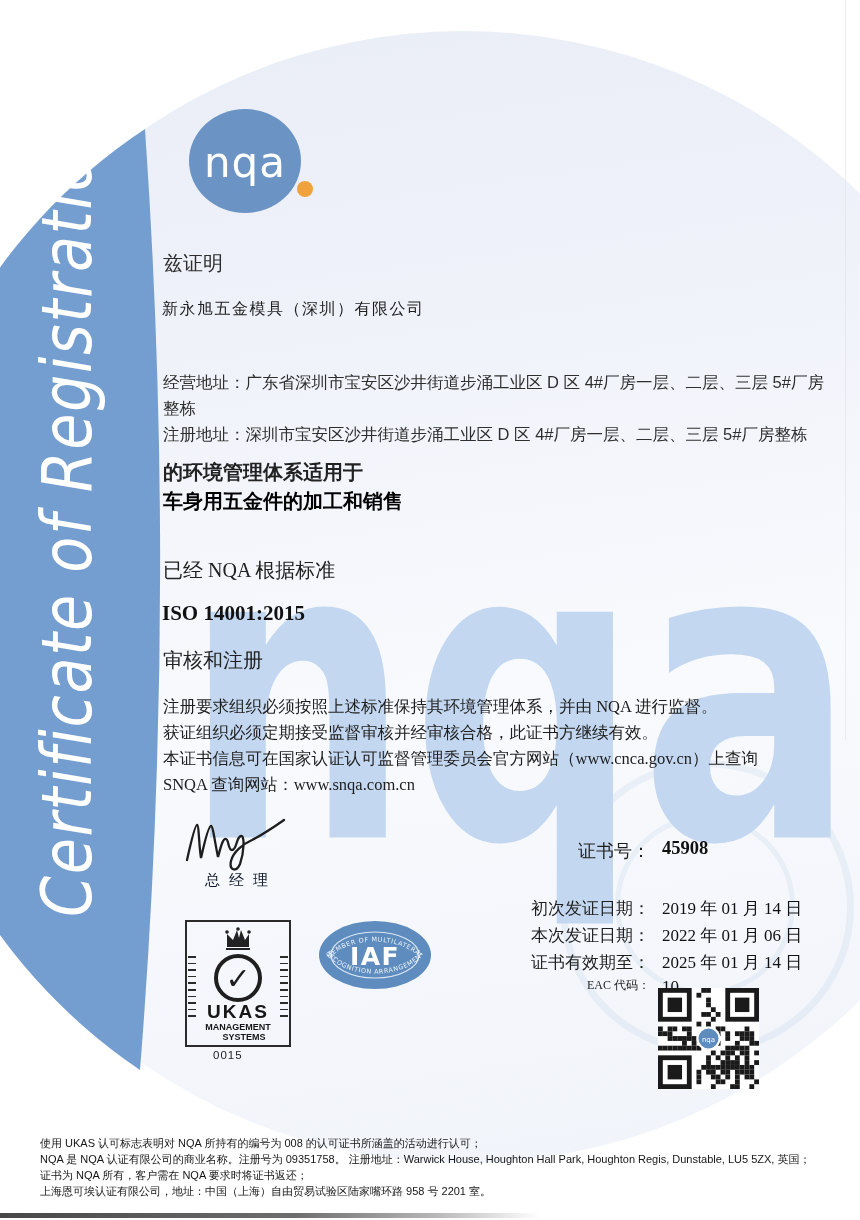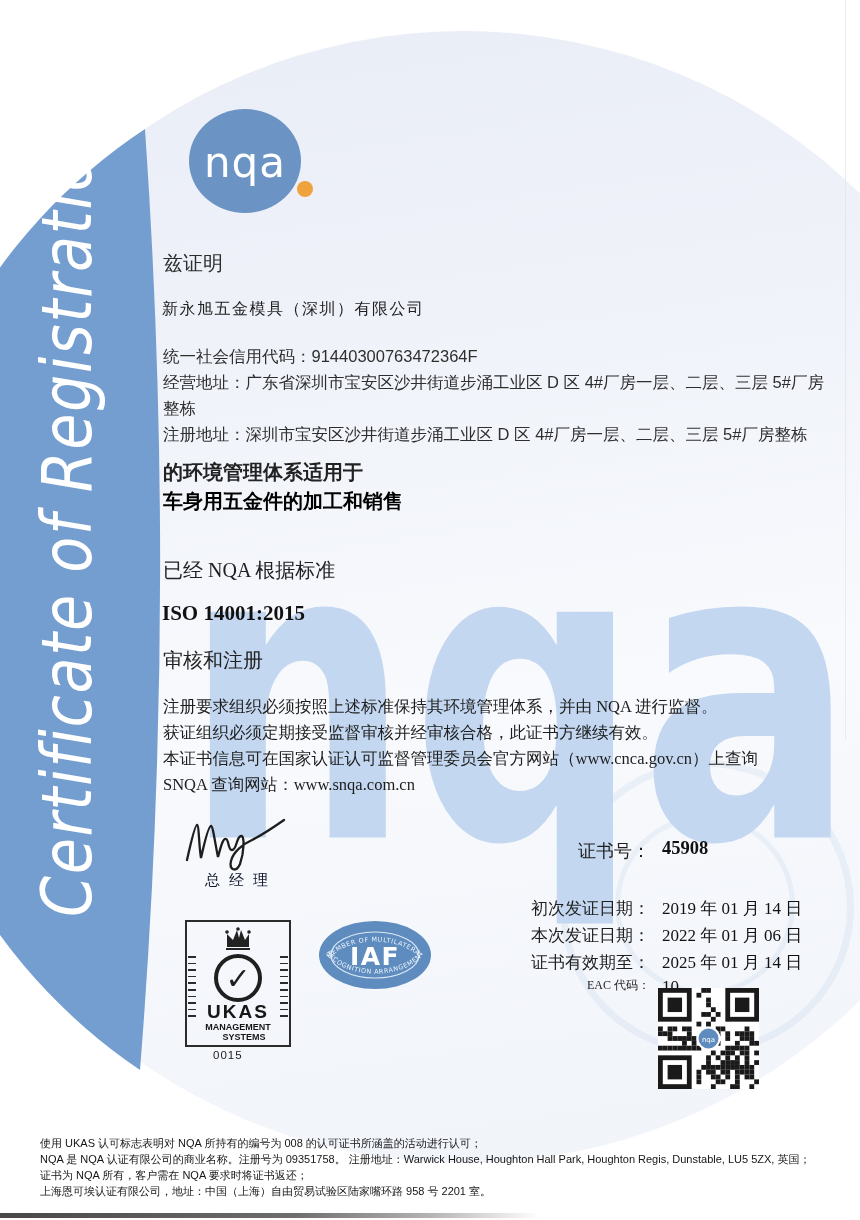--- a/index.html
+++ b/index.html
@@ -85,21 +85,20 @@
   <div class="nqa-logo">
     <div class="disc">
       <span>nqa</span>
     </div>
     <div class="dot"></div>
   </div>
 
   <div class="txt serif intro">兹证明</div>
 
   <div class="txt sans company-name">新永旭五金模具（深圳）有限公司</div>
-  <div class="txt sans co-line" style="top:346px;">统一社会信用代码：91440300763472364F</div>
   <div class="txt sans co-line" style="top:372px;">经营地址：广东省深圳市宝安区沙井街道步涌工业区 D 区 4#厂房一层、二层、三层 5#厂房</div>
   <div class="txt sans co-line" style="top:398px;">整栋</div>
   <div class="txt sans co-line" style="top:424px;">注册地址：深圳市宝安区沙井街道步涌工业区 D 区 4#厂房一层、二层、三层 5#厂房整栋</div>
 
   <div class="txt serif scope1">的环境管理体系适用于</div>
   <div class="txt sans activity">车身用五金件的加工和销售</div>
   <div class="txt serif scope2">已经 NQA 根据标准</div>
   <div class="txt serif standard">ISO 14001:2015</div>
   <div class="txt serif scope3">审核和注册</div>
 

